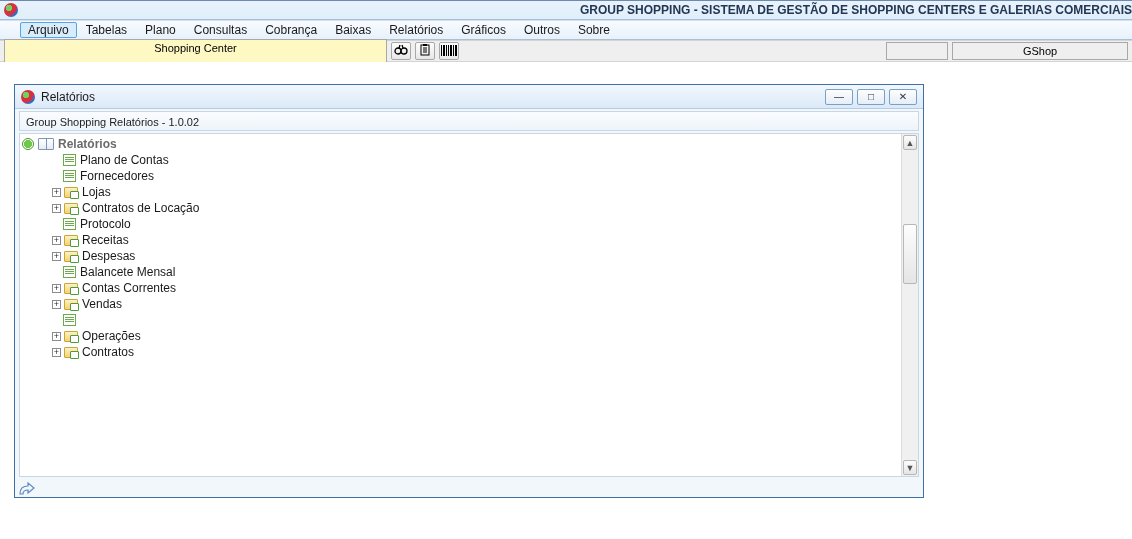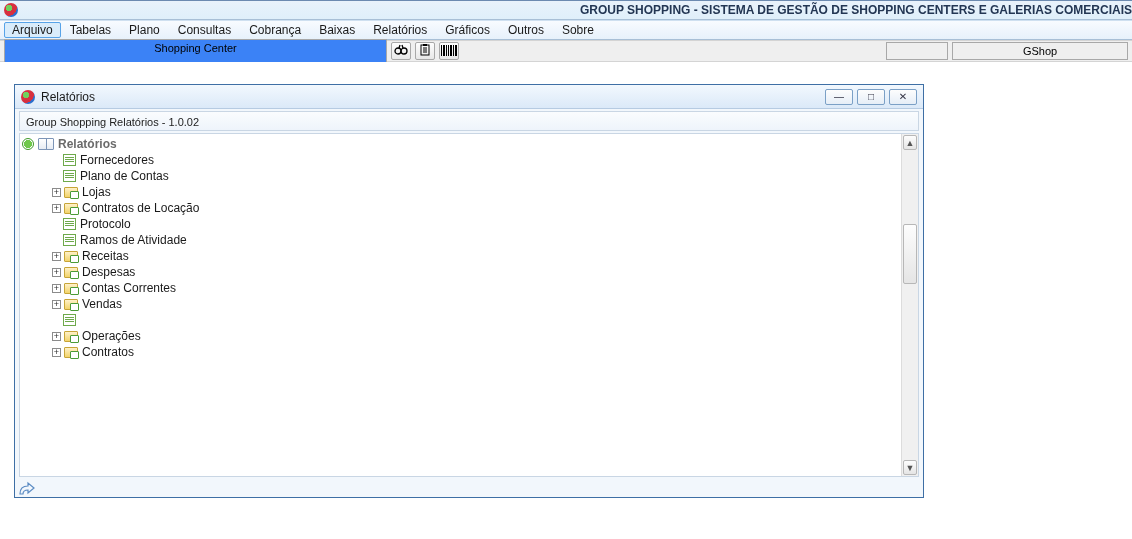--- a/index.html
+++ b/index.html
@@ -19,37 +19,37 @@
   width: 14px; height: 14px; margin-right: 4px;
   border-radius: 50%;
   background: radial-gradient(circle at 35% 35%, #6fd15e 25%, #d7303f 26% 60%, #2c6ecb 61%);
 }
 .menubar {
   height: 20px;
   background: linear-gradient(#f8fbff, #e7f1fb);
   border-top: 1px solid #cfe0f0;
   border-bottom: 1px solid #a8bfd6;
   display: flex; align-items: center;
-  font-size: 12px; padding-left: 4px;
+  font-size: 12px; padding-left: 20px;
 }
 .menubar .mitem { padding: 1px 9px; color: #1a1a1a; cursor: default; }
 .menubar .mitem.active { border: 1px solid #57a3e8; background: #d9ecfb; border-radius: 2px; padding: 0 7px; }
 
 
 .toolbar {
   height: 22px;
   background: #efefef;
   border-top: 1px solid #d4d4d4;
   border-bottom: 1px solid #d4d4d4;
   display: flex; align-items: center;
   padding: 0 4px; gap: 4px;
 }
 .toolbar .sc-field {
   flex: 0 0 383px; height: 24px;
-  background: #3b82f6; border: 1px solid #a8a8a8;
+  background: #fef9c3; border: 1px solid #a8a8a8;
   font-size: 11px; text-align: center; line-height: 16px;
 }
 .toolbar .tbtn {
   width: 20px; height: 18px;
   background: linear-gradient(#fdfdfd,#e8e8e8);
   border: 1px solid #a8a8a8; border-radius: 2px;
   display: flex; align-items: center; justify-content: center;
   font-size: 11px; cursor: default;
 }
 .toolbar .spacer { flex: 1; }
@@ -243,63 +243,63 @@
       <div class="tree" id="tree">
           <div class="treerow">
             <span class="node-icon ic-refresh"></span>
             <span class="node-icon ic-book"></span>
             <span class="root-label">Relatórios</span>
           </div>
           <div class="treerow">
             <span class="ind" style="width: 30px;"></span>
             <span class="noexp"></span>
             <span class="node-icon ic-report"></span>
+            <span>Plano de Contas</span>
+          </div>
+          <div class="treerow">
+            <span class="ind" style="width: 30px;"></span>
+            <span class="noexp"></span>
+            <span class="node-icon ic-report"></span>
             <span>Fornecedores</span>
           </div>
           <div class="treerow">
             <span class="ind" style="width: 30px;"></span>
-            <span class="noexp"></span>
-            <span class="node-icon ic-report"></span>
-            <span>Plano de Contas</span>
-          </div>
-          <div class="treerow">
-            <span class="ind" style="width: 30px;"></span>
             <span class="expander">+</span>
             <span class="node-icon ic-folder"></span>
             <span>Lojas</span>
           </div>
           <div class="treerow">
             <span class="ind" style="width: 30px;"></span>
             <span class="expander">+</span>
             <span class="node-icon ic-folder"></span>
             <span>Contratos de Locação</span>
           </div>
           <div class="treerow">
             <span class="ind" style="width: 30px;"></span>
             <span class="noexp"></span>
             <span class="node-icon ic-report"></span>
             <span>Protocolo</span>
           </div>
           <div class="treerow">
             <span class="ind" style="width: 30px;"></span>
-            <span class="noexp"></span>
-            <span class="node-icon ic-report"></span>
-            <span>Ramos de Atividade</span>
-          </div>
-          <div class="treerow">
-            <span class="ind" style="width: 30px;"></span>
             <span class="expander">+</span>
             <span class="node-icon ic-folder"></span>
             <span>Receitas</span>
           </div>
           <div class="treerow">
             <span class="ind" style="width: 30px;"></span>
             <span class="expander">+</span>
             <span class="node-icon ic-folder"></span>
             <span>Despesas</span>
+          </div>
+          <div class="treerow">
+            <span class="ind" style="width: 30px;"></span>
+            <span class="noexp"></span>
+            <span class="node-icon ic-report"></span>
+            <span>Balancete Mensal</span>
           </div>
           <div class="treerow">
             <span class="ind" style="width: 30px;"></span>
             <span class="expander">+</span>
             <span class="node-icon ic-folder"></span>
             <span>Contas Correntes</span>
           </div>
           <div class="treerow">
             <span class="ind" style="width: 30px;"></span>
             <span class="expander">+</span>

